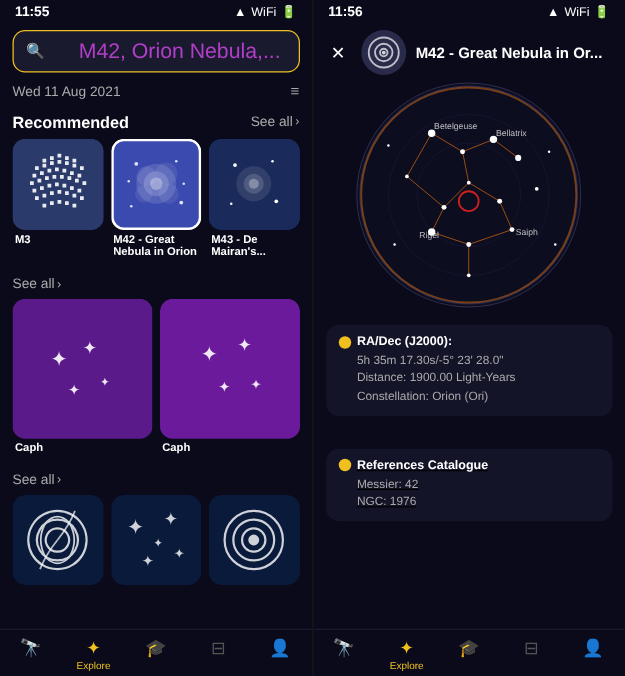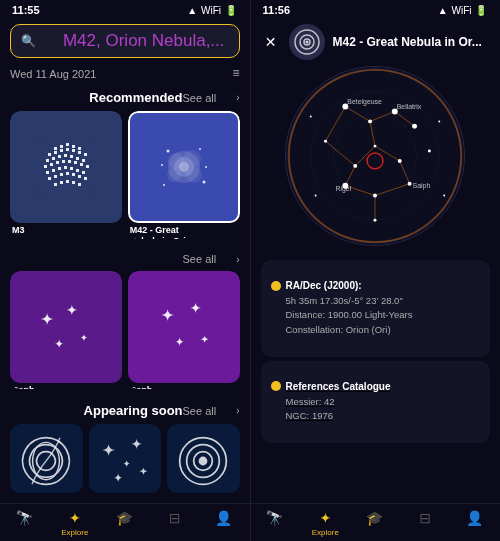--- a/index.html
+++ b/index.html
@@ -73,35 +73,35 @@
       color: #aaa;
       font-size: 11px;
     }
     .filter-icon {
       color: #aaa;
       font-size: 12px;
     }
 
     .section-header {
       display: flex;
-      justify-content: flex-end;
+      justify-content: space-between;
       align-items: center;
       padding: 4px 10px 6px;
     }
     .section-title {
       color: #fff;
       font-size: 13px;
       font-weight: 700;
     }
     .see-all {
       color: #aaa;
       font-size: 11px;
       display: flex;
       align-items: center;
-      gap: 20px;
+      gap: 2px;
     }
     .chevron {
       color: #aaa;
       font-size: 10px;
     }
 
     .cards-row {
       display: flex;
       gap: 6px;
       padding: 0 10px 10px;
@@ -263,24 +263,24 @@
       border-radius: 50%;
       width: 180px;
       height: 180px;
       align-self: center;
       position: relative;
       border: 1px solid #2a2a4a;
       overflow: hidden;
     }
 
     .detail-section {
-      margin: 0 10px 0;
+      margin: 0 10px 22px;
       background: #141428;
       border-radius: 10px;
-      padding: 20px 10px;
+      padding: 8px 10px;
     }
     .detail-dot {
       width: 10px;
       height: 10px;
       border-radius: 50%;
       background: #f0c020;
       display: inline-block;
       margin-right: 5px;
       vertical-align: middle;
       flex-shrink: 0;
@@ -424,20 +424,37 @@
             <circle cx="22" cy="24" r="8" fill="rgba(255,255,255,0.12)"></circle>
             <circle cx="38" cy="22" r="9" fill="rgba(255,255,255,0.1)"></circle>
             <circle cx="20" cy="38" r="7" fill="rgba(255,255,255,0.1)"></circle>
             <circle cx="40" cy="38" r="8" fill="rgba(255,255,255,0.1)"></circle>
           </g>
         </svg>
       </div>
       <div class="card-label">M42 - Great<br>Nebula in Orion</div>
     </div>
 
+    <div class="card card-recommended-3">
+      <div class="card-img">
+        <svg class="nebula-cloud" viewBox="0 0 60 60">
+          <rect width="60" height="60" fill="#1a2a5a" rx="8"></rect>
+          <g fill="white">
+            <circle cx="30" cy="30" r="14" fill="rgba(255,255,255,0.1)"></circle>
+            <circle cx="30" cy="30" r="8" fill="rgba(255,255,255,0.15)"></circle>
+            <circle cx="30" cy="30" r="4" fill="rgba(255,255,255,0.3)"></circle>
+            <circle cx="15" cy="15" r="1.5" fill="white"></circle>
+            <circle cx="45" cy="12" r="1" fill="white"></circle>
+            <circle cx="48" cy="44" r="1.5" fill="white"></circle>
+            <circle cx="12" cy="46" r="1" fill="white"></circle>
+          </g>
+        </svg>
+      </div>
+      <div class="card-label">M43 - De<br>Mairan's...</div>
+    </div>
   </div>
 
   <div class="section-header">
     <span class="see-all">
       <span>See all</span>
       <span class="chevron">›</span>
     </span>
   </div>
 
   <div class="cards-row">
@@ -469,21 +486,20 @@
             <text x="44" y="44" fill="white" font-size="9">✦</text>
           </g>
         </svg>
       </div>
       <div class="card-label">Caph</div>
     </div>
 
   </div>
 
   <div class="section-header">
-    <span class="section-title">Appearing soon</span>
     <span class="see-all">
       <span>See all</span>
       <span class="chevron">›</span>
     </span>
   </div>
 
   <div class="cards-row">
     <div class="card card-appearing-1">
       <div class="card-img">
         <svg viewBox="0 0 60 60" width="70" height="70">

